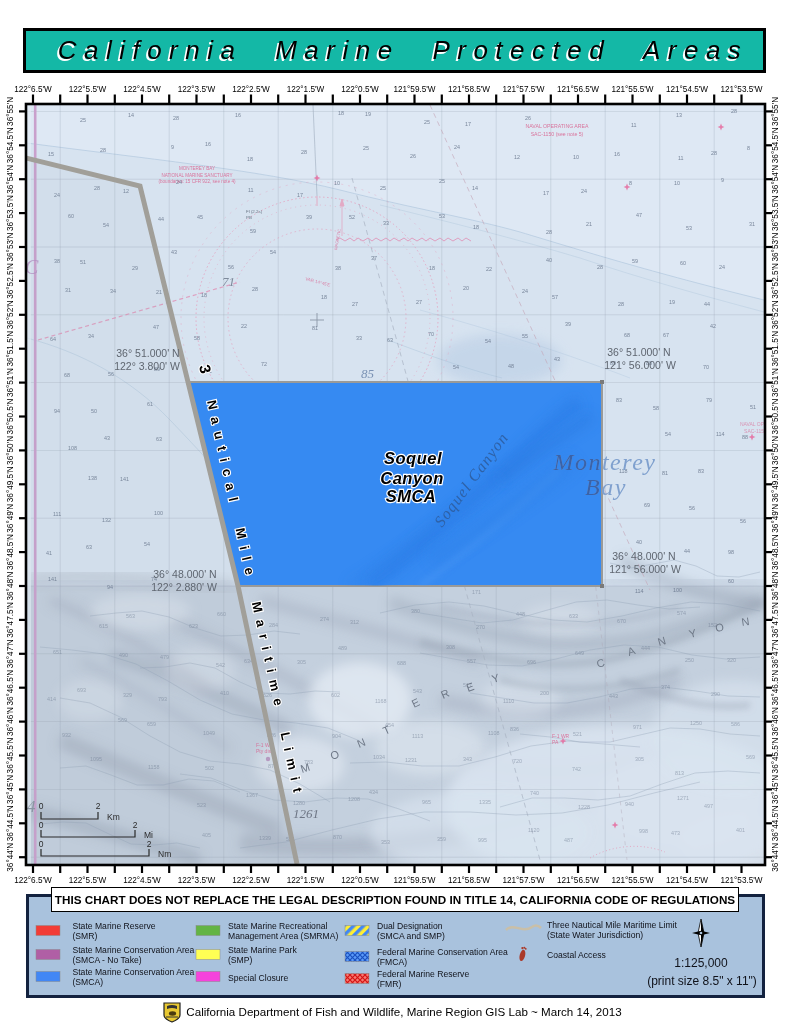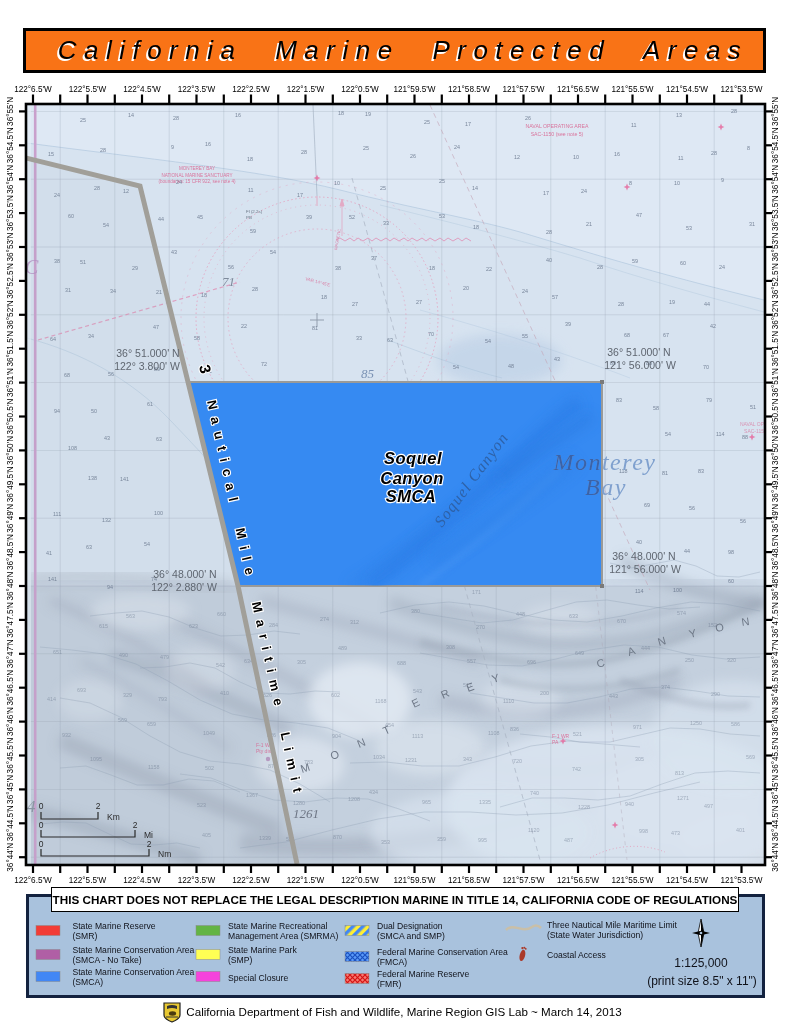--- a/index.html
+++ b/index.html
@@ -2,21 +2,21 @@
 <html><head>
 <meta charset="utf-8">
 <style>
   html,body { margin:0; padding:0; background:#fff; width:791px; height:1024px;
     font-family:"Liberation Sans", sans-serif; overflow:hidden; }
   .abs { position:absolute; }
 </style>
 </head>
 <body>
 
-<div class="abs" style="left:23px; top:28px; width:737px; height:39px; background:#f97316; border:3px solid #000;
+<div class="abs" style="left:23px; top:28px; width:737px; height:39px; background:#14b8a6; border:3px solid #000;
   display:flex; align-items:center; justify-content:center;">
   <div style="font-style:italic; font-size:26px; letter-spacing:7.5px; word-spacing:18px; color:#000;
     text-shadow:-2px 2px 0 #fff; white-space:nowrap; margin-left:17px;">California Marine Protected Areas</div>
 </div>
 
 <svg class="abs" style="left:0; top:0;" width="791" height="1024" viewBox="0 0 791 1024">
   <defs>
     <filter id="b6" x="-40%" y="-40%" width="180%" height="180%">
         <feGaussianBlur stdDeviation="6"></feGaussianBlur>
       </filter>
@@ -759,21 +759,21 @@
 <text x="778" y="755.5" text-anchor="middle" font-size="8.2" transform="rotate(-90 778 755.5)">36°45.5'N</text>
 <text x="778" y="789.4" text-anchor="middle" font-size="8.2" transform="rotate(-90 778 789.4)">36°45'N</text>
 <text x="778" y="823.3" text-anchor="middle" font-size="8.2" transform="rotate(-90 778 823.3)">36°44.5'N</text>
 <text x="778" y="857.2" text-anchor="middle" font-size="8.2" transform="rotate(-90 778 857.2)">36°44'N</text>
     </g>
 </svg>
 
 <div class="abs" style="left:26px; top:894px; width:739px; height:104px; background:#a9c2dd; border:3px solid #13223f; box-sizing:border-box;"></div>
 
 <div class="abs" style="left:51px; top:887px; width:688px; height:25px; background:#fff; border:1.5px solid #000; box-sizing:border-box; display:flex; align-items:center; justify-content:center;">
-  <div style="font-size:11.7px; font-weight:bold; white-space:nowrap;">THIS CHART DOES NOT REPLACE THE LEGAL DESCRIPTION MARINE IN TITLE 14, CALIFORNIA CODE OF REGULATIONS</div>
+  <div style="font-size:11.7px; font-weight:bold; white-space:nowrap;">THIS CHART DOES NOT REPLACE THE LEGAL DESCRIPTION FOUND IN TITLE 14, CALIFORNIA CODE OF REGULATIONS</div>
 </div>
 
 <svg class="abs" style="left:0; top:0;" width="791" height="1024" viewBox="0 0 791 1024">
   <defs>
     <pattern id="dualhatch" width="7" height="7" patternUnits="userSpaceOnUse" patternTransform="rotate(45)">
       <rect width="7" height="7" fill="#ffee33"></rect>
       <rect width="3.5" height="7" fill="#4287f5"></rect>
     </pattern>
     <pattern id="bluecross" width="5" height="5" patternUnits="userSpaceOnUse">
       <rect width="5" height="5" fill="#5b9bf8"></rect>

